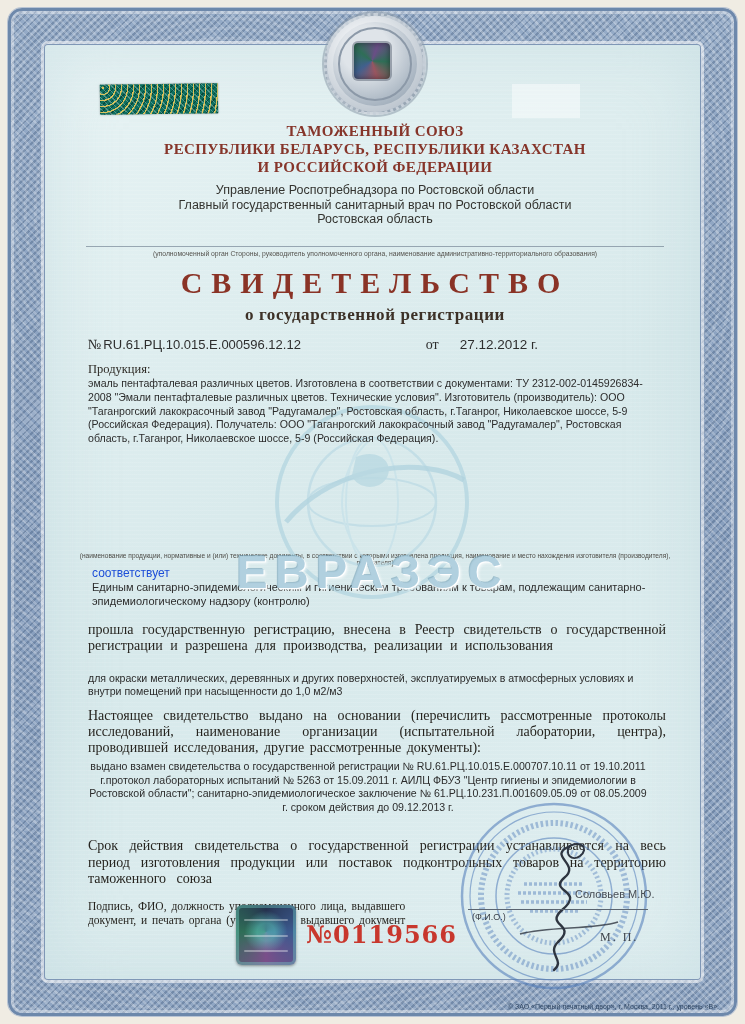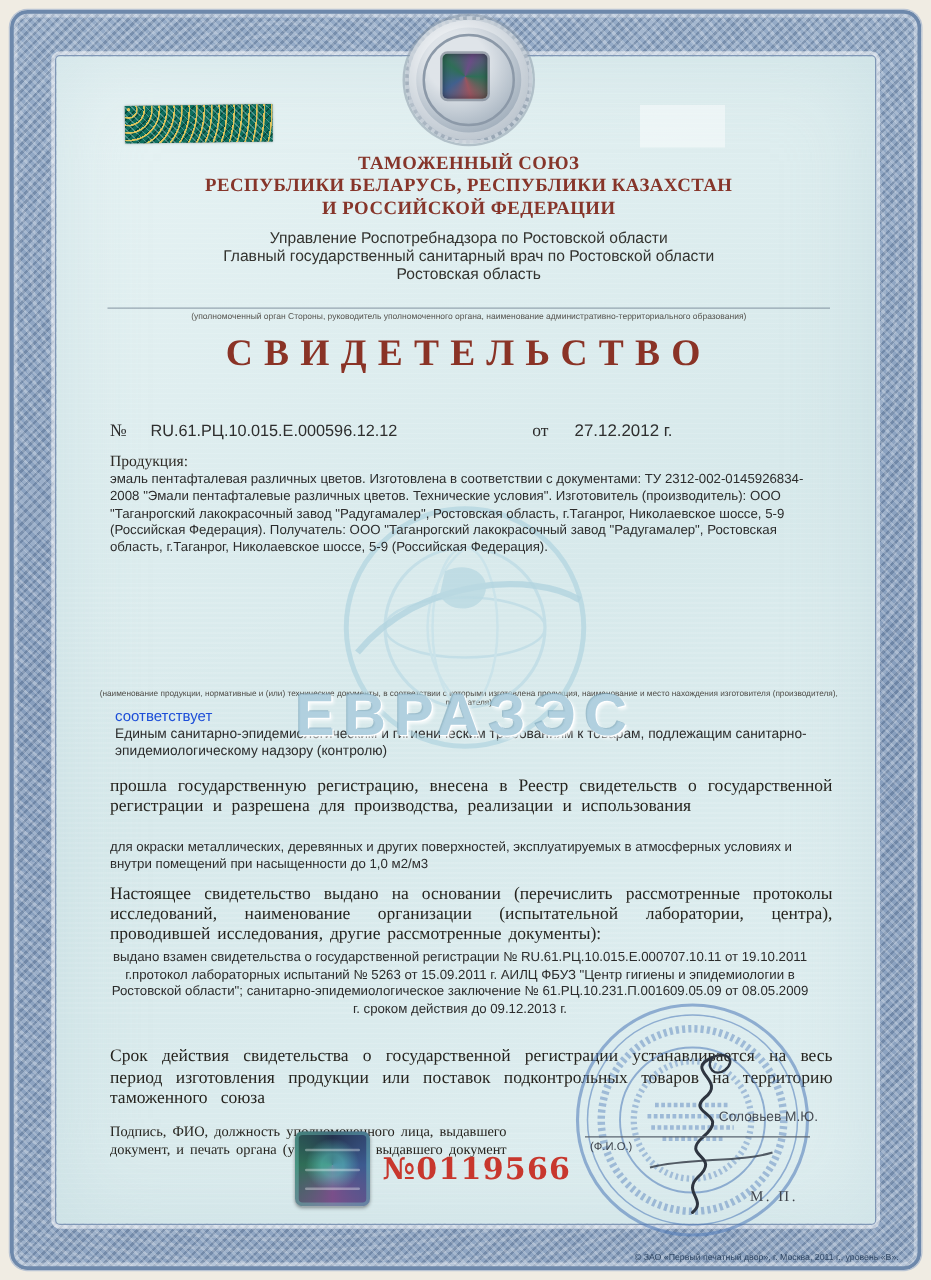--- a/index.html
+++ b/index.html
@@ -77,39 +77,39 @@
 
   
   .hdr-union{left:86px;width:578px;top:122px;font-weight:bold;font-size:15px;line-height:18px;color:#86352a;letter-spacing:.4px;}
   .hdr-auth{left:86px;width:578px;top:183px;font-size:12.5px;line-height:14.5px;color:#33332f;}
   .rule-top{left:86px;width:578px;top:246px;border-top:1px solid rgba(90,105,125,.55);}
   .hdr-note{left:86px;width:578px;top:250px;font-size:6.8px;color:#55534e;}
   .title-main{left:86px;width:578px;top:266px;font-weight:bold;font-size:30px;letter-spacing:9px;color:#8a3326;}
   .title-sub{left:86px;width:578px;top:305px;font-weight:bold;font-size:17px;color:#3d3127;letter-spacing:.6px;}
 
   .reg-line{left:88px;width:578px;top:337px;font-size:14px;display:flex;align-items:baseline;}
-  .reg-number{font-size:13px;margin-left:19px;color:#2e2e2e;}
+  .reg-number{font-size:13px;margin-left:2px;color:#2e2e2e;}
   .reg-ot{margin-left:auto;}
   .reg-date{font-size:13.5px;margin-left:21px;margin-right:128px;color:#2e2e2e;}
 
   .product-label{left:88px;top:362px;font-size:12.5px;color:#2f2c27;}
   .product-text{left:88px;width:578px;top:377px;font-size:10.6px;line-height:13.8px;color:#2c2c2c;z-index:2;}
   .fine-print{left:72px;width:606px;top:552px;font-size:6.6px;color:#4d4b46;}
   .conf-label{left:92px;top:566px;font-size:12px;color:#1d4ed8;}
   .conf-text{left:92px;width:570px;top:581px;font-size:11px;line-height:13.5px;color:#2c2c2c;}
   .reg-statement{left:88px;width:578px;top:622px;font-size:14px;line-height:16px;text-align:justify;word-spacing:4px;color:#26241f;}
   .usage-text{left:88px;width:578px;top:672px;font-size:10.6px;line-height:13px;color:#2c2c2c;}
   .basis-intro{left:88px;width:578px;top:708px;font-size:14px;line-height:15.8px;text-align:justify;word-spacing:2px;color:#26241f;}
   .basis-details{left:88px;width:560px;top:760px;font-size:10.6px;line-height:13.6px;color:#2c2c2c;z-index:4;text-align:center;}
   .validity{left:88px;width:578px;top:838px;font-size:14px;line-height:16.5px;text-align:justify;word-spacing:7px;color:#26241f;z-index:2;}
   .sign-caption{left:88px;width:330px;top:900px;font-size:11.5px;line-height:13.5px;word-spacing:2px;color:#26241f;z-index:2;}
   .signatory{left:575px;top:888px;font-size:11px;color:#474c54;z-index:5;}
   .fio-rule{left:468px;width:180px;top:909px;border-top:1px solid #5a6470;z-index:5;}
   .fio-note{left:472px;top:912px;font-size:9px;color:#3e434b;z-index:5;}
-  .mp{left:600px;top:930px;font-size:12px;letter-spacing:2px;color:#3e434b;z-index:5;margin-top:20px;}
+  .mp{left:600px;top:930px;font-size:12px;letter-spacing:2px;color:#3e434b;z-index:5;}
   .serial{left:306px;top:920px;font-size:24px;font-weight:bold;color:#c8372d;letter-spacing:1px;z-index:6;font-family:"DejaVu Serif","Liberation Serif",serif;}
   .footer{right:26px;top:1003px;font-size:7px;color:#2f4663;z-index:7;}
 </style>
 </head>
 <body>
 
 <div class="page">
 
   <div class="frame"></div>
   <div class="sheet"></div>
@@ -165,20 +165,21 @@
   </div>
   <div class="abs ctr hdr-union">
     <div>ТАМОЖЕННЫЙ СОЮЗ</div>
     <div>РЕСПУБЛИКИ БЕЛАРУСЬ, РЕСПУБЛИКИ КАЗАХСТАН</div>
     <div>И РОССИЙСКОЙ ФЕДЕРАЦИИ</div>
   </div>
   <div class="abs rule-top"></div>
   <div class="abs ctr hdr-note sans">(уполномоченный орган Стороны, руководитель уполномоченного органа, наименование административно-территориального образования)</div>
 
   <div class="abs ctr title-main">СВИДЕТЕЛЬСТВО</div>
+  <div class="abs ctr title-sub">о государственной регистрации</div>
 
   <div class="abs reg-line">
     <span>№</span>
     <span class="reg-number sans">RU.61.РЦ.10.015.Е.000596.12.12</span>
     <span class="reg-ot">от</span>
     <span class="reg-date sans">27.12.2012 г.</span>
   </div>
 
   <div class="abs product-label">Продукция:</div>
   <div class="abs product-text sans">эмаль пентафталевая различных цветов. Изготовлена в соответствии с документами: ТУ 2312-002-0145926834-2008 "Эмали пентафталевые различных цветов. Технические условия". Изготовитель (производитель): ООО "Таганрогский лакокрасочный завод "Радугамалер", Ростовская область, г.Таганрог, Николаевское шоссе, 5-9 (Российская Федерация). Получатель: ООО "Таганрогский лакокрасочный завод "Радугамалер", Ростовская область, г.Таганрог, Николаевское шоссе, 5-9 (Российская Федерация).</div>

